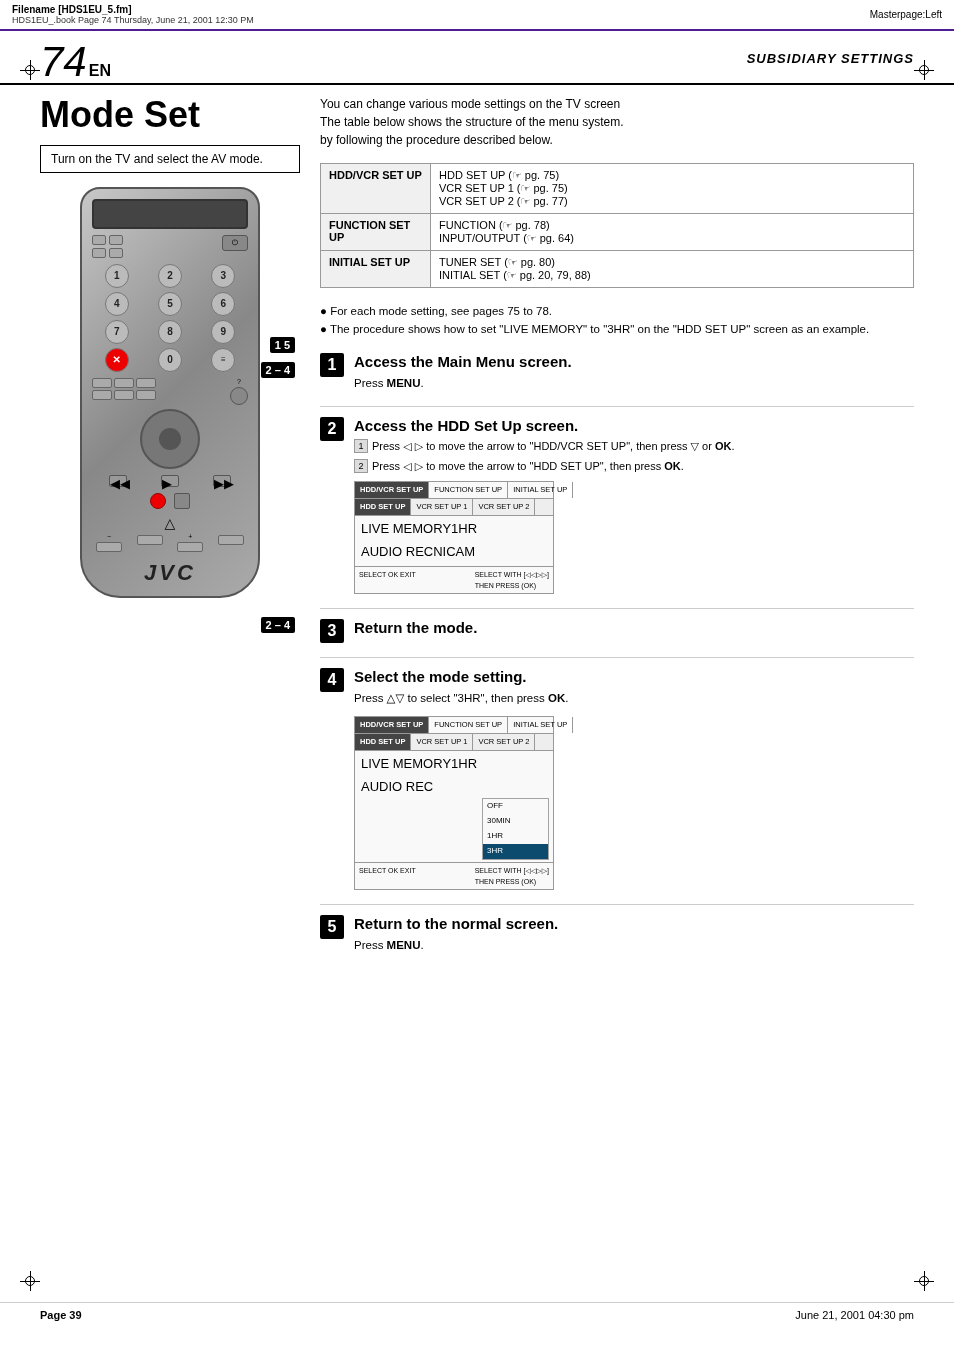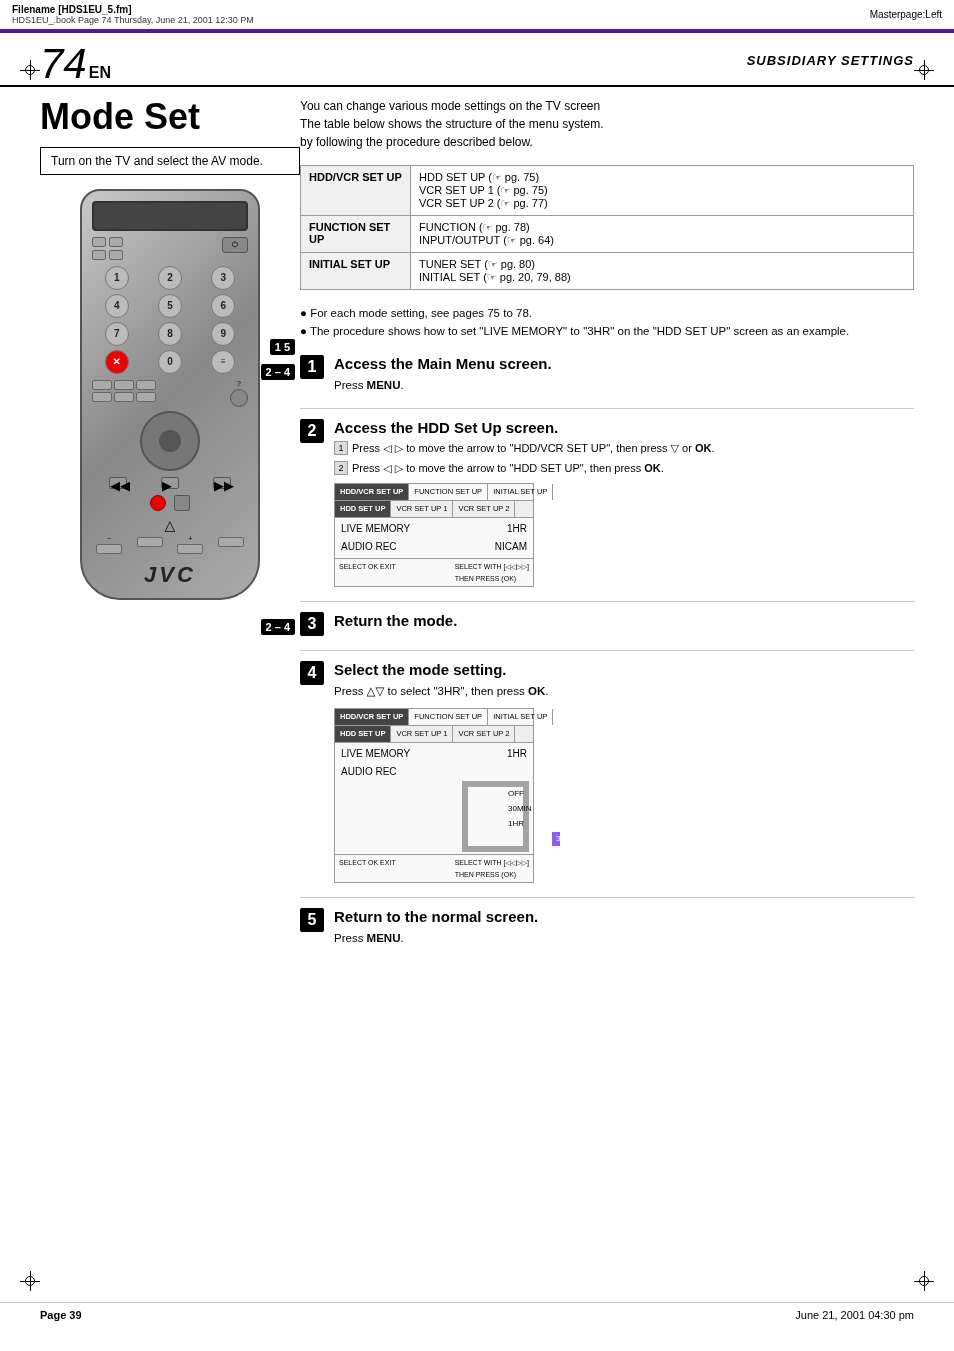--- a/index.html
+++ b/index.html
@@ -8,21 +8,21 @@
       min-height: 1351px;
       background: #fff;
       font-family: Arial, Helvetica, sans-serif;
       font-size: 13px;
       color: #000;
       position: relative;
     }
 
     
     .top-meta {
-      border-bottom: 4px solid #4c1d95;
+      border-bottom: 2px solid #4c1d95;
       padding: 4px 12px;
       display: flex;
       justify-content: space-between;
       align-items: center;
       font-size: 10px;
     }
     .top-meta-left { display: flex; flex-direction: column; }
     .top-meta-filename { font-weight: bold; font-size: 10px; }
     .top-meta-fileline { font-size: 9px; color: #333; }
     .top-meta-right { font-size: 10px; }
@@ -80,20 +80,21 @@
       font-weight: bold;
       letter-spacing: 1px;
       font-style: italic;
       padding-top: 10px;
     }
 
     
     .main-content {
       display: flex;
       padding: 0 40px;
+      gap: 20px;
     }
 
     
     .left-col {
       width: 260px;
       flex-shrink: 0;
     }
     .mode-set-title {
       font-size: 36px;
       font-weight: bold;
@@ -320,39 +321,38 @@
     .screen-tab.active {
       background: #444;
       color: #fff;
       font-weight: bold;
     }
     .screen-rows {
       padding: 2px 4px;
     }
     .screen-row {
       display: flex;
-      justify-content: space-between;
+      justify-content: flex-start;
       padding: 1px 2px;
-      font-size: 10px;
+      font-size: 13px;
     }
     .screen-footer {
       border-top: 1px solid #999;
       padding: 2px 4px;
       font-size: 7px;
       display: flex;
       justify-content: space-between;
     }
     .dropdown-item {
       padding: 1px 4px;
       font-size: 8px;
     }
     .dropdown-item.selected-drop {
-      background: #8b5cf6;
+      background: #0c4a6e;
       color: #fff;
-      margin-left: 48px;
     }
 
     
     .page-footer {
       position: absolute;
       bottom: 30px;
       left: 0; right: 0;
       display: flex;
       justify-content: space-between;
       padding: 0 40px;
@@ -633,21 +633,21 @@
               <div class="screen-row">
                 <span>LIVE MEMORY</span>
                   <span>1HR</span>
               </div>
               <div class="screen-row">
                 <span>AUDIO REC</span>
                   <span></span>
               </div>
 
               <div style="display:flex;justify-content:flex-end;">
-                <div style="border:6px solid #a3a3a3;width:67px;padding-left:36px;">
+                <div style="border:1px solid #a3a3a3;width:67px;">
                   <div class="dropdown-item">OFF</div>
                   <div class="dropdown-item">30MIN</div>
                   <div class="dropdown-item">1HR</div>
                   <div class="dropdown-item selected-drop">3HR</div>
                 </div>
               </div>
             </div>
             <div class="screen-footer">
               <span>SELECT  OK  EXIT</span>
               <span>SELECT WITH [◁◁▷▷]<br>THEN PRESS (OK)</span>

